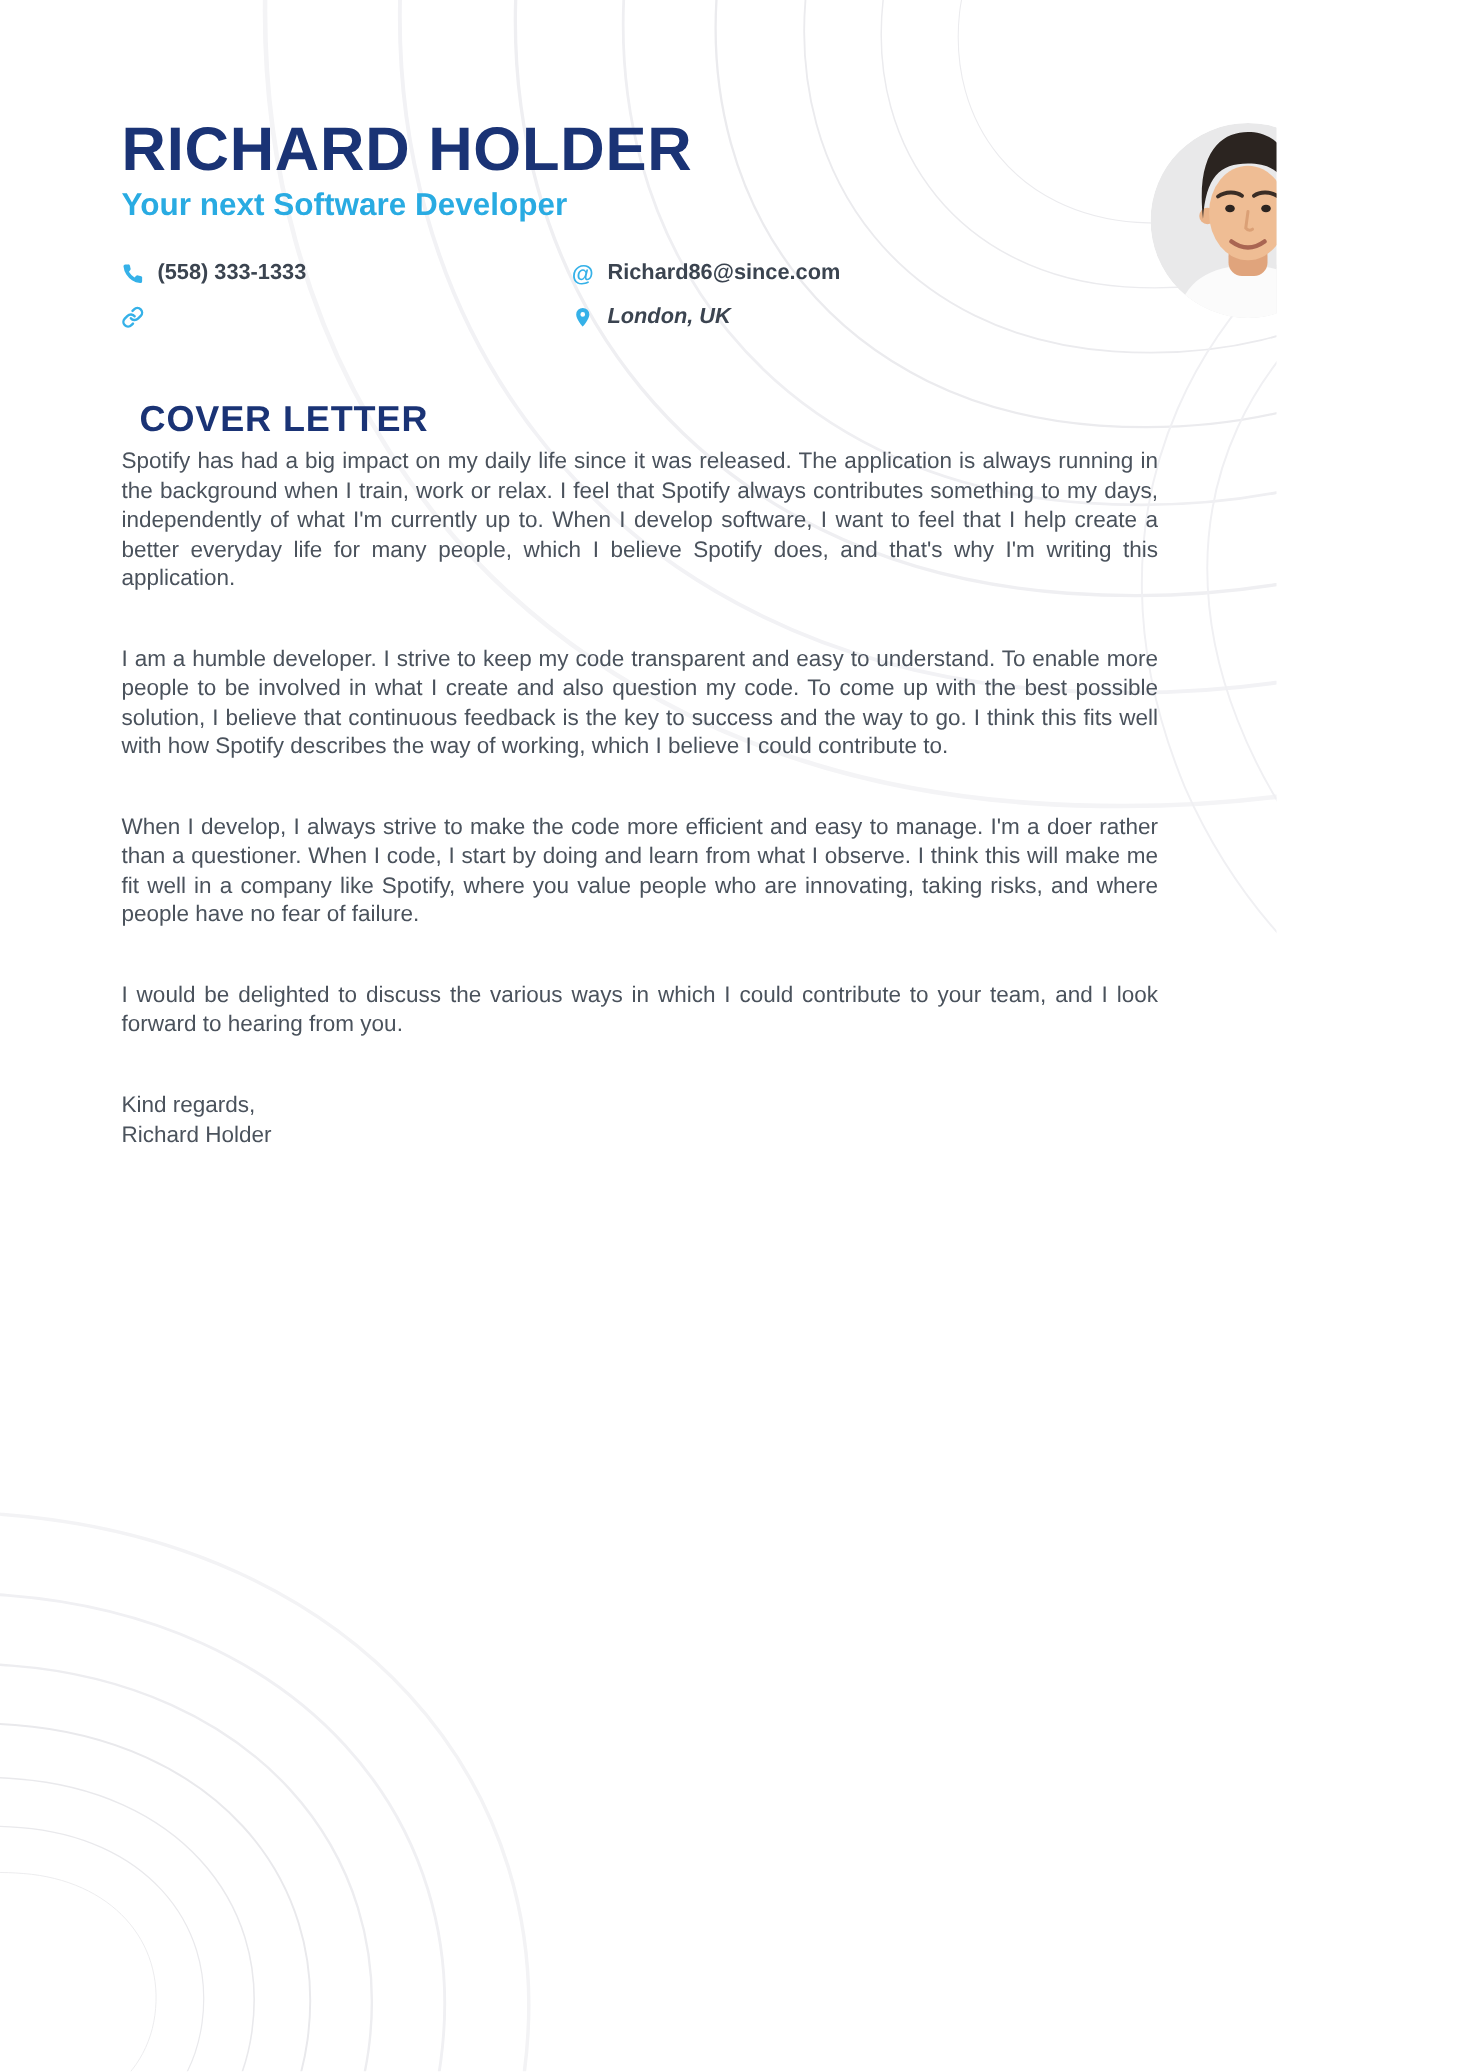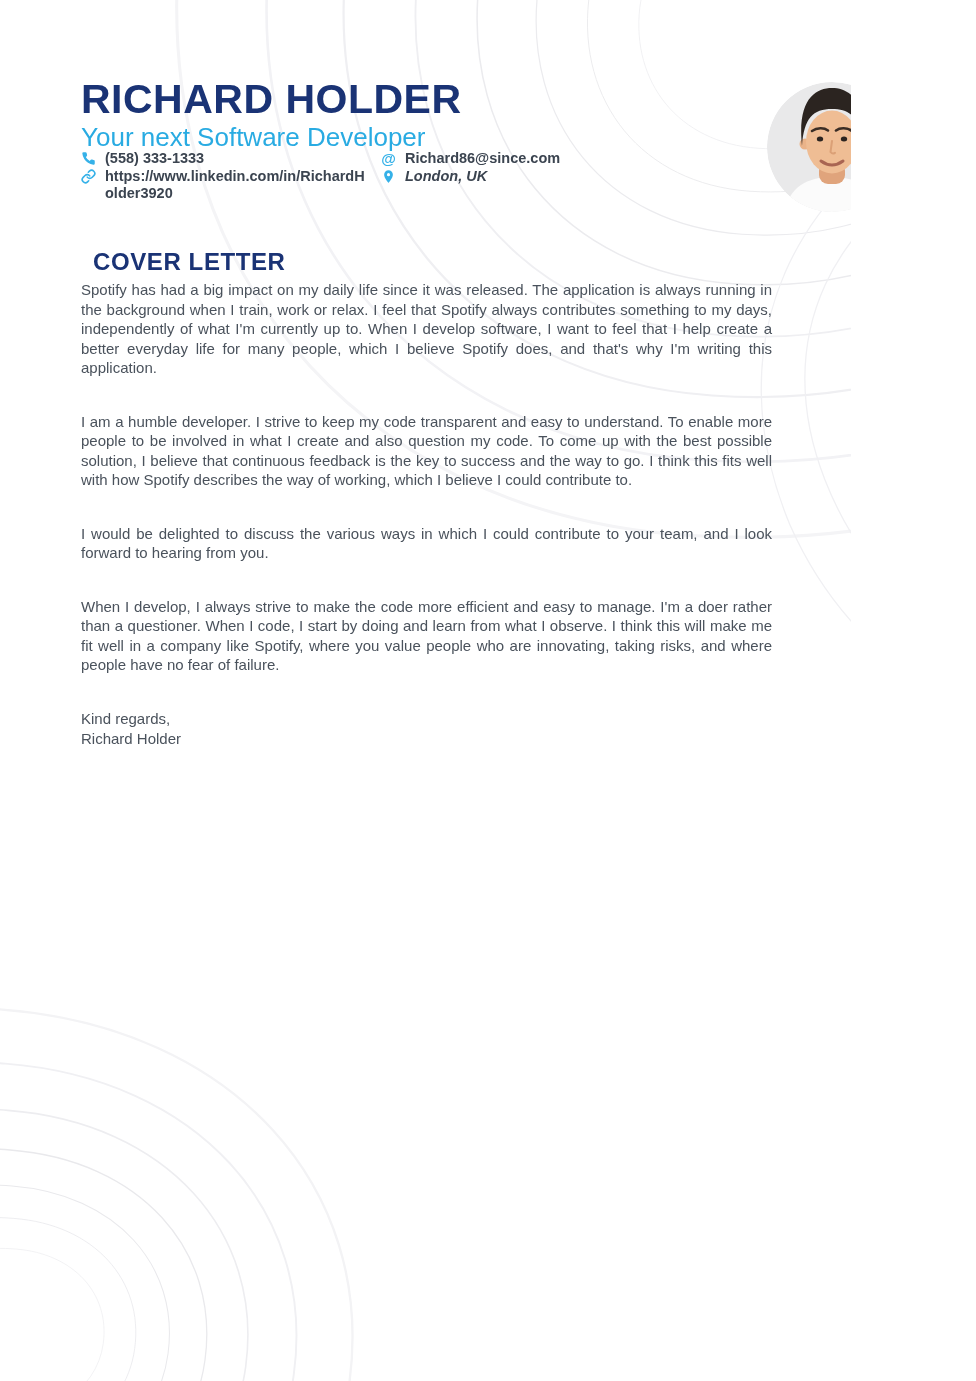--- a/index.html
+++ b/index.html
@@ -28,30 +28,30 @@
   .person-name{
     margin:76px 0 0 0;
     font-size:41px;
     line-height:46px;
     font-weight:800;
     letter-spacing:0.5px;
     color:#1a3375;
   }
   .tagline{
     margin:2px 0 0 0;
-    font-size:26px;
+    font-size:21px;
     line-height:26px;
-    font-weight:400;
+    font-weight:700;
     color:#29abe2;
   }
   .contact-grid{
-    margin-top:0;
+    margin-top:24px;
     display:grid;
     grid-template-columns:300px auto;
-    row-gap:1px;
+    row-gap:12px;
     align-items:start;
     max-width:560px;
   }
   .contact-item{
     display:flex;
     align-items:flex-start;
     gap:9px;
     font-size:14.5px;
     line-height:17px;
     font-weight:700;
@@ -198,40 +198,39 @@
         <span class="contact-text">Richard86@since.com</span>
       </div>
 
       <div class="contact-item" style="grid-column:1;grid-row:2;">
         <span class="icon">
           <svg viewBox="0 0 24 24" stroke="#35b1e8" stroke-width="2.6" fill="none" stroke-linecap="round">
             <path d="M10 13a5 5 0 0 0 7.54.54l3-3a5 5 0 0 0-7.07-7.07l-1.72 1.71"></path>
             <path d="M14 11a5 5 0 0 0-7.54-.54l-3 3a5 5 0 0 0 7.07 7.07l1.71-1.71"></path>
           </svg>
         </span>
-        <span class="contact-text wrap">https://www.linkedin.com/in/RichardHolder3920</span>
       </div>
 
       <div class="contact-item" style="grid-column:2;grid-row:2;font-style:italic;">
         <span class="icon">
           <svg viewBox="0 0 24 24" fill="#35b1e8">
               <path d="M12 2a7 7 0 0 0-7 7c0 5.25 7 13 7 13s7-7.75 7-13a7 7 0 0 0-7-7zm0 9.5A2.5 2.5 0 1 1 12 6.5a2.5 2.5 0 0 1 0 5z"></path>
             </svg>
         </span>
         <span class="contact-text">London, UK</span>
       </div>
     </div>
 
     <h2 class="section-heading">COVER LETTER</h2>
 
     <div class="letter-body">
       <p>Spotify has had a big impact on my daily life since it was released. The application is always running in the background when I train, work or relax. I feel that Spotify always contributes something to my days, independently of what I'm currently up to. When I develop software, I want to feel that I help create a better everyday life for many people, which I believe Spotify does, and that's why I'm writing this application.</p>
       <p>I am a humble developer. I strive to keep my code transparent and easy to understand. To enable more people to be involved in what I create and also question my code. To come up with the best possible solution, I believe that continuous feedback is the key to success and the way to go. I think this fits well with how Spotify describes the way of working, which I believe I could contribute to.</p>
+      <p>When I develop, I always strive to make the code more efficient and easy to manage. I'm a doer rather than a questioner. When I code, I start by doing and learn from what I observe. I think this will make me fit well in a company like Spotify, where you value people who are innovating, taking risks, and where people have no fear of failure.</p>
       <p>I would be delighted to discuss the various ways in which I could contribute to your team, and I look forward to hearing from you.</p>
-      <p>When I develop, I always strive to make the code more efficient and easy to manage. I'm a doer rather than a questioner. When I code, I start by doing and learn from what I observe. I think this will make me fit well in a company like Spotify, where you value people who are innovating, taking risks, and where people have no fear of failure.</p>
     </div>
 
     <div class="closing">
       <div>Kind regards,</div>
       <div>Richard Holder</div>
     </div>
   </div>
 
 </div>
 

